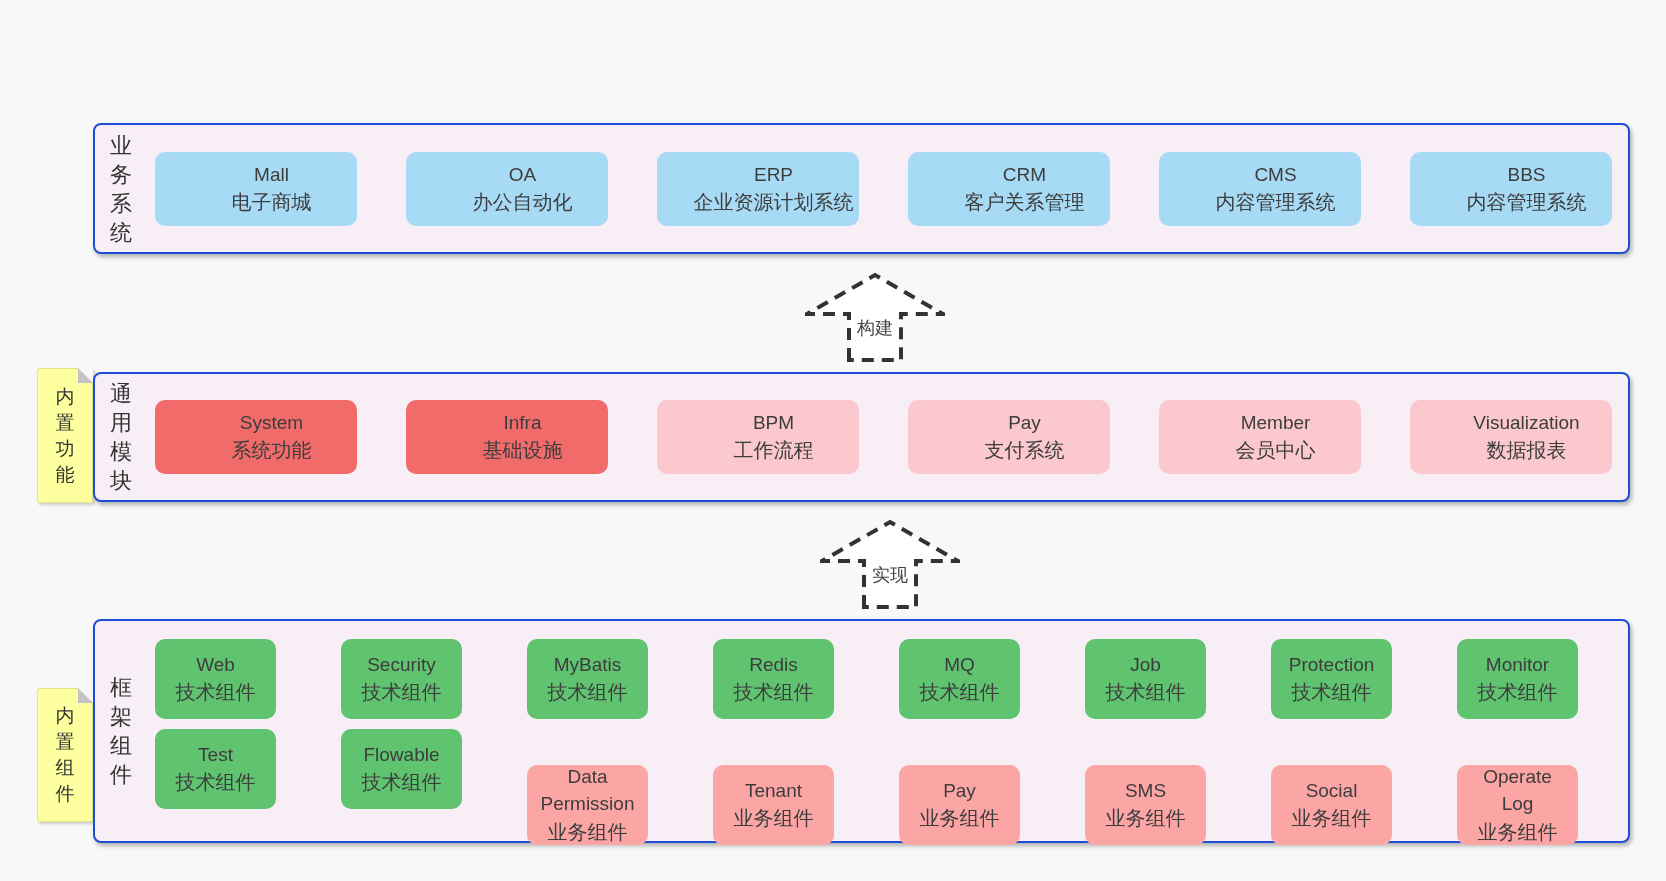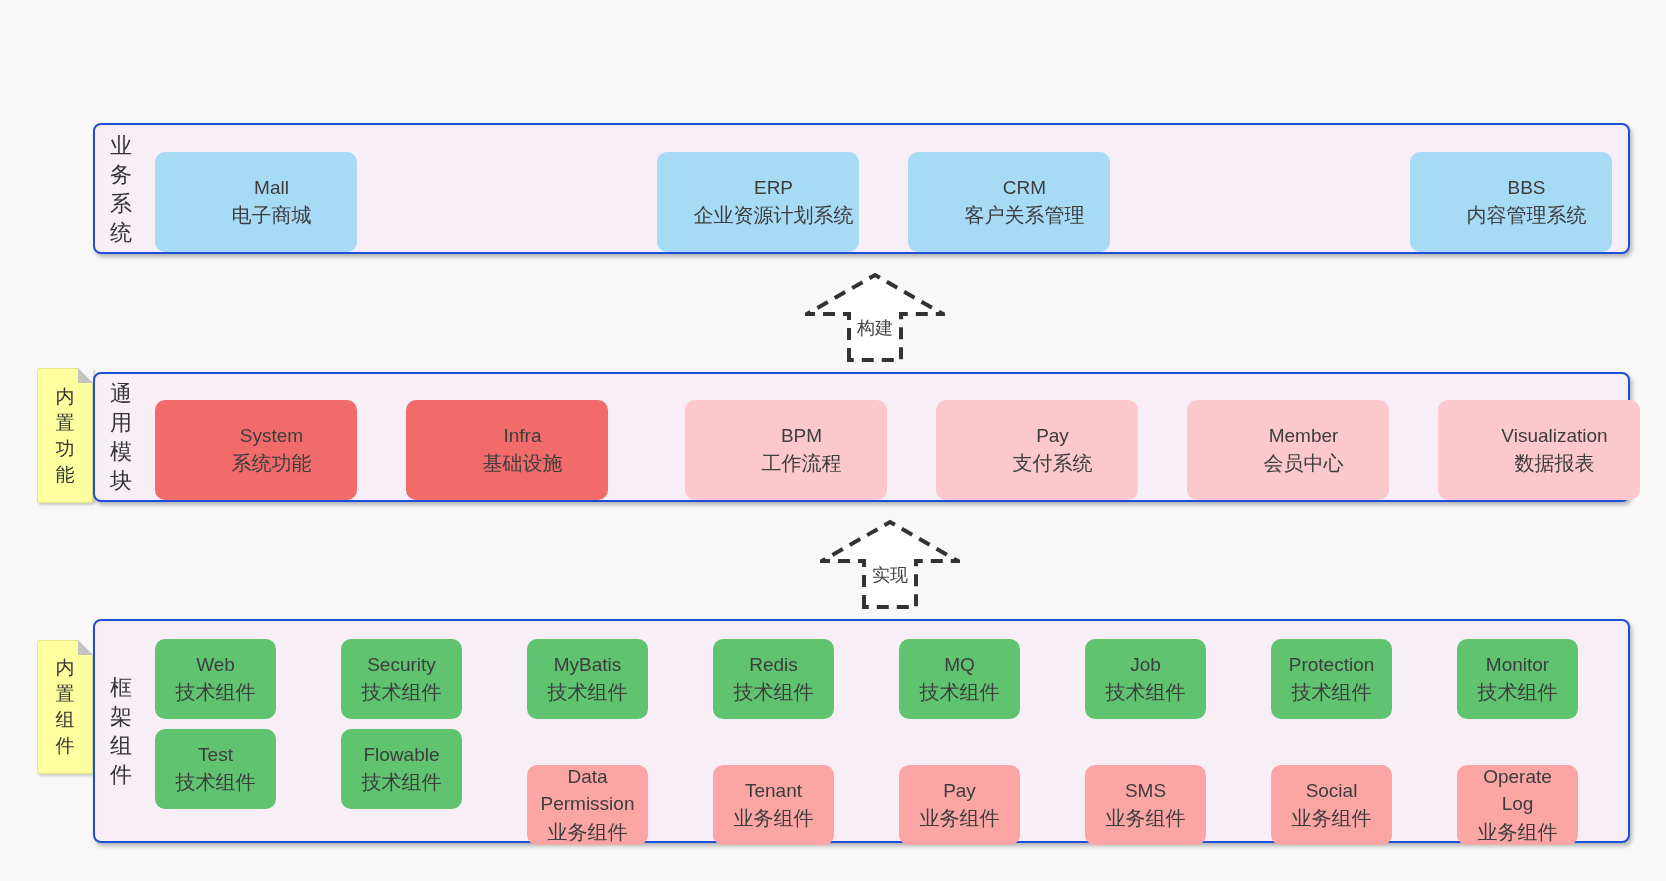--- a/index.html
+++ b/index.html
@@ -50,26 +50,26 @@
     text-align:center;
     border-radius:10px;
     line-height:1.4;
   }
   .bname { font-size:19px; }
   .bdesc { font-size:20px; }
 
   
   .blue        { background:#a7daf5; }
   .red         { background:#f16b6b; }
-  .pink        { background:#fbc8ce;margin-left:28px; }
+  .pink        { background:#fbc8ce; }
   .green       { background:#5fc36f; }
   .green-light { background:#fca5a5;margin-top:36px; }
 
   
-  .b6 { width:202px; height:100px;padding-left:31px; }
+  .b6 { width:202px; height:74px;padding-left:31px; }
   .c1{left:60px} .c2{left:311px} .c3{left:562px} .c4{left:813px} .c5{left:1064px} .c6{left:1315px}
   #layer-business .b6 { top:27px; }
   #layer-common   .b6 { top:26px; }
 
   
   .b8 { width:121px; height:80px; padding:0 10px; }
   .d1{left:60px} .d2{left:246px} .d3{left:432px} .d4{left:618px}
   .d5{left:804px} .d6{left:990px} .d7{left:1176px} .d8{left:1362px}
   .frow1 { top:18px; }
   .frow2 { top:108px; }
@@ -82,21 +82,21 @@
     background:#feff9e;
     border:1px solid #e6e687;
     border-radius:2px;
     box-shadow:2px 2px 3px rgba(0,0,0,0.18);
     display:flex;
     align-items:center;
     justify-content:center;
     z-index:1;
   }
   #sticky-common    { top:368px; height:135px; }
-  #sticky-framework { top:640px; height:134px; }
+  #sticky-framework { top:688px; height:134px; }
   .sticky::before {            
     content:"";
     position:absolute;
     top:-1px; right:-1px;
     border-style:solid;
     border-width:0 15px 15px 0;
     border-color:#f8f8f8 #f8f8f8 #c4c4c4 #c4c4c4;
   }
   .sticky-text {
     width:22px;
@@ -127,27 +127,35 @@
 </head>
 <body>
 
 <div class="layer" id="layer-business">
   <div class="vlabel">业务系统</div>
 
   <div class="box b6 c1 blue">
     <div class="bname">Mall</div>
     <div class="bdesc">电子商城</div>
   </div>
+  <div class="box b6 c2 blue">
+    <div class="bname">OA</div>
+    <div class="bdesc">办公自动化</div>
+  </div>
   <div class="box b6 c3 blue">
     <div class="bname">ERP</div>
     <div class="bdesc">企业资源计划系统</div>
   </div>
   <div class="box b6 c4 blue">
     <div class="bname">CRM</div>
     <div class="bdesc">客户关系管理</div>
+  </div>
+  <div class="box b6 c5 blue">
+    <div class="bname">CMS</div>
+    <div class="bdesc">内容管理系统</div>
   </div>
   <div class="box b6 c6 blue">
     <div class="bname">BBS</div>
     <div class="bdesc">内容管理系统</div>
   </div>
 </div>
 
 <svg class="arrow" id="arrow-build" viewBox="0 0 140 92">
   <path d="M 44 90 L 44 44 L 2 44 L 70 5 L 138 44 L 96 44 L 96 90 Z"></path>
   <text x="70" y="64" text-anchor="middle">构建</text>

